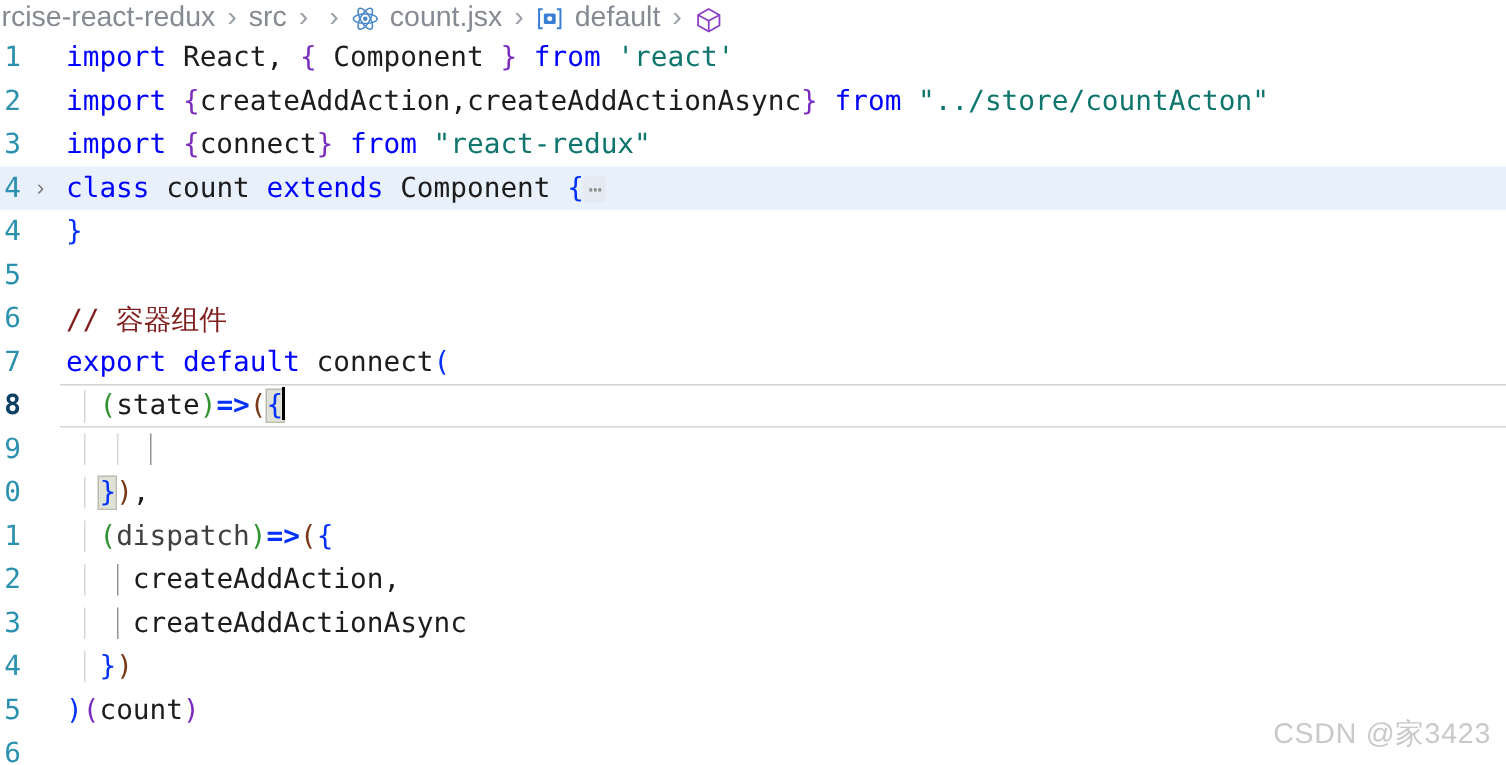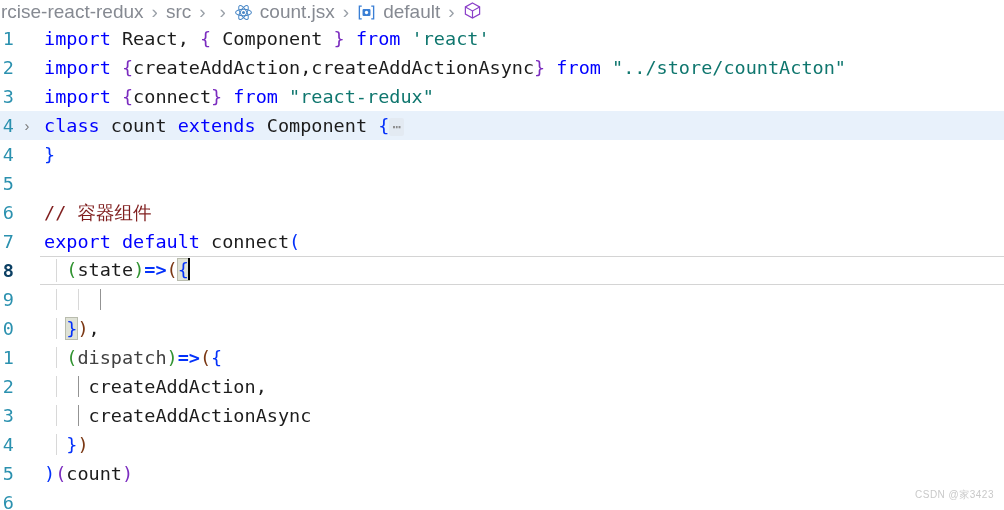--- a/index.html
+++ b/index.html
@@ -8,21 +8,21 @@
     width: 1004px; height: 510px;
     overflow: hidden;
     background: #ffffff;
     font-family: "DejaVu Sans Mono", "Liberation Mono", monospace;
   }
 
   
   #breadcrumb {
     height: 24px;
     display: flex;
-    align-items: flex-start;
+    align-items: flex-end;
     padding: 0 0 0 0;
     background: #ffffff;
     font-family: "Liberation Sans", sans-serif;
     font-size: 19px;
     color: #868a92;
     white-space: nowrap;
     overflow: hidden;
     position: relative;
   }
   .crumb {
@@ -147,21 +147,21 @@
     background: #d8d8d8;
   }
   .guide.active { background: #939393; }
 
   
   #watermark {
     position: absolute;
     right: 10px;
     bottom: 8px;
     font-family: "Liberation Sans", sans-serif;
-    font-size: 10px;
+    font-size: 19px;
     color: #c9c9c9;
     letter-spacing: 0.5px;
     user-select: none;
   }
 </style>
 </head>
 <body>
 
 <div id="breadcrumb">
 

